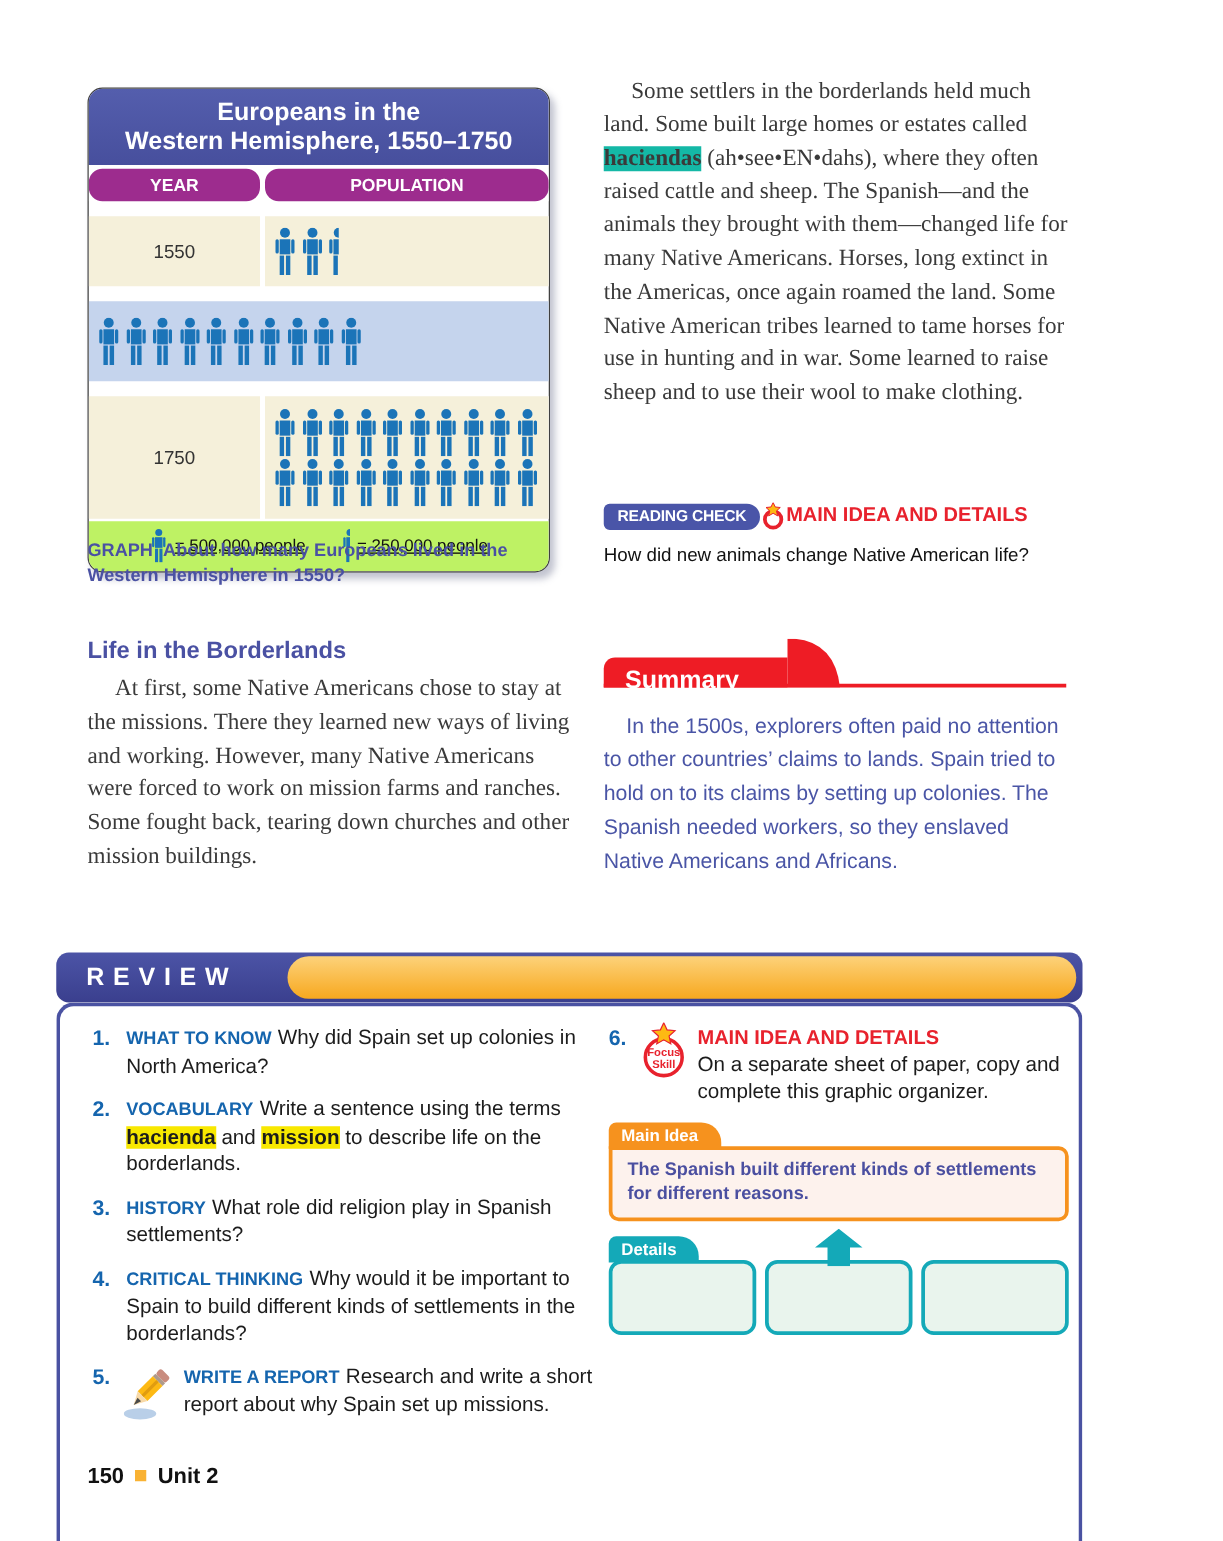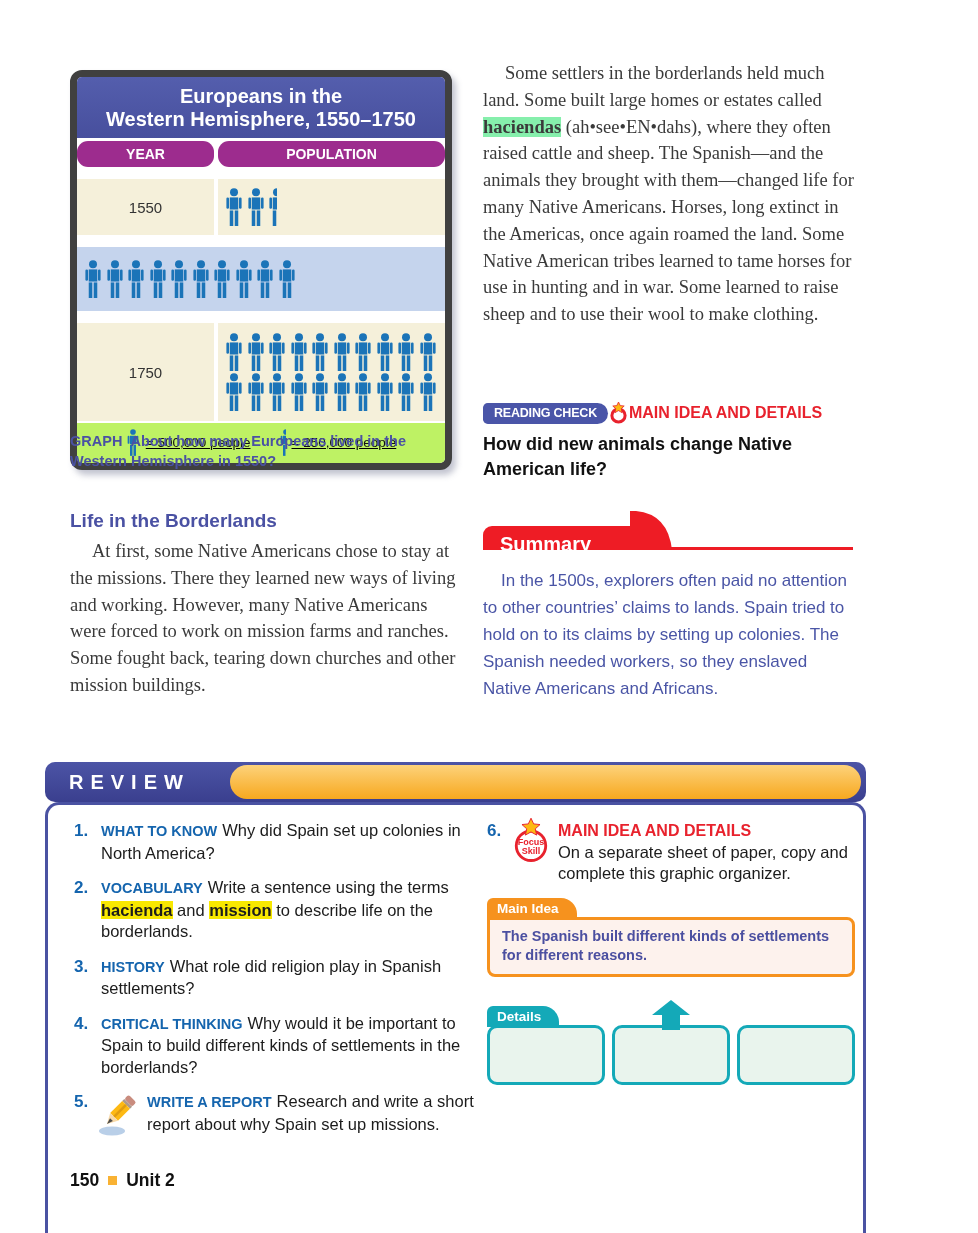--- a/index.html
+++ b/index.html
@@ -1,21 +1,21 @@
 <!DOCTYPE html>
 <html><head>
 <meta charset="utf-8">
 <style>
   html,body{margin:0;padding:0;}
   body{width:978px;height:1233px;position:relative;background:#fff;overflow:hidden;
        font-family:"Liberation Sans",sans-serif;}
   .abs{position:absolute;}
 
   
-  .chart{left:70px;top:70px;width:368px;border:7px solid #404040;border-radius:12px;
+  .chart{left:70px;top:70px;width:368px;border:1px solid #404040;border-radius:12px;
          overflow:hidden;background:#fff;box-shadow:4px 5px 6px rgba(120,125,150,.45);}
   .chart-title{background:linear-gradient(#545ead,#474f9d);color:#fff;text-align:center;
                padding:8px 4px 7px;font-weight:bold;font-size:20px;line-height:23px;
                border-bottom:3px solid #fff;}
   .chart-head{display:flex;gap:4px;background:#fff;margin-bottom:2px;}
   .chart-head .cell{background:#9d2c8e;color:#fff;font-weight:bold;font-size:14px;
                     text-align:center;padding:5px 0;border-radius:11px;}
   .ycol{width:137px;flex:none;}
   .pcol{flex:1;}
   .chart-row{display:flex;gap:4px;background:#fff;margin-top:12px;}
@@ -41,29 +41,29 @@
   .graph-caption{left:70px;top:431px;width:382px;color:#4a51a3;font-weight:bold;
                  font-size:14.5px;line-height:20px;}
 
   
   .heading{left:70px;top:510px;color:#4a51a3;font-weight:bold;font-size:19px;}
   .body-serif{font-family:"Liberation Serif",serif;font-size:18.5px;line-height:26.8px;color:#3a3a3a;}
   .para-left{left:70px;top:538px;width:396px;}
   .para-right{left:483px;top:60px;width:374px;}
   .indent{text-indent:22px;}
   .hl{background:#f8e800;font-weight:bold;}
-  .hl-serif{background:#86efac;font-weight:bold;text-align:center;}
+  .hl-serif{background:#14b8a6;font-weight:bold;text-align:center;}
 
   
   .rcheck{left:483px;top:402px;width:374px;}
   .rc-row{display:flex;align-items:center;gap:1px;}
   .rc-badge{background:#4a55a8;color:#fff;font-weight:bold;font-size:12.5px;
             padding:3px 11px 4px;border-radius:5px 11px 11px 5px;letter-spacing:-.2px;}
   .rc-skill{color:#e8222d;font-weight:bold;font-size:16px;}
-  .rc-q{margin-top:8px;font-weight:bold;font-size:18px;line-height:25px;color:#111;}
+  .rc-q{margin-top:8px;font-weight:normal;font-size:15px;line-height:25px;color:#111;}
 
   
   .summary{left:483px;top:511px;width:370px;}
   .sum-bar{border-bottom:3px solid #ee1c25;height:36px;position:relative;}
   .sum-red{position:absolute;left:0;bottom:-3px;height:24px;width:130px;background:#ee1c25;
            border-top-left-radius:9px;color:#fff;font-weight:bold;font-size:20px;
            line-height:37px;padding-left:17px;}
   .sum-curve{position:absolute;left:147px;bottom:-3px;height:39px;width:42px;}
   .sum-text{margin-top:17px;color:#4a55a6;font-size:17px;line-height:27px;text-indent:18px;}
 
@@ -87,21 +87,21 @@
   .pencil{float:left;width:40px;height:48px;margin:0 8px 2px -2px;}
   .focus-big{float:left;width:38px;height:46px;margin:-2px 8px 2px -2px;}
 
   .tab{display:inline-block;color:#fff;font-weight:bold;font-size:13.5px;
        padding:3px 18px 3px 10px;border-radius:6px 16px 0 0;position:relative;z-index:2;}
   .tab.orange{background:#f6921e;}
   .tab.teal{background:#14a9b8;}
   .mi-box{border:3px solid #f6921e;background:#fdf2ed;border-radius:0 8px 8px 8px;
           padding:7px 12px 9px;color:#4b4fa0;font-weight:bold;font-size:14.5px;
           line-height:19px;margin-top:-2px;}
-  .details-wrap{margin-top:29px;position:relative;}
+  .details-wrap{margin-top:12px;position:relative;}
   .d-arrow{position:absolute;left:162px;top:-6px;width:44px;height:30px;z-index:1;}
   .d-row{display:flex;gap:7px;margin-top:-2px;}
   .d-box{flex:1;height:54px;border:3px solid #14a9b8;background:#e9f4ed;border-radius:10px;}
 
   
   .footer{left:70px;top:1170px;display:flex;align-items:center;gap:9px;}
   .footer .pg{font-weight:bold;font-size:17.5px;color:#111;}
   .footer .sq{width:9px;height:9px;background:#f9b233;display:inline-block;}
   .footer .unit{font-weight:bold;font-size:17.5px;color:#111;}
 </style>

